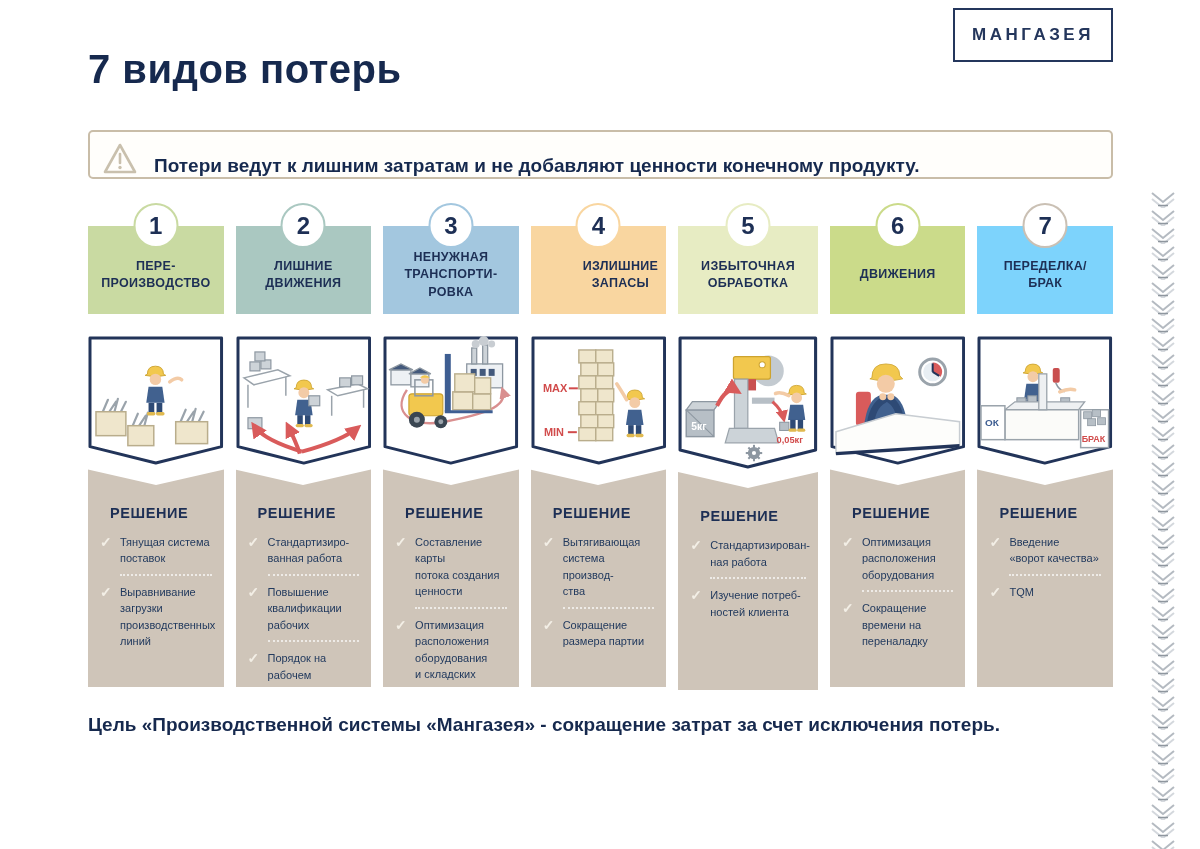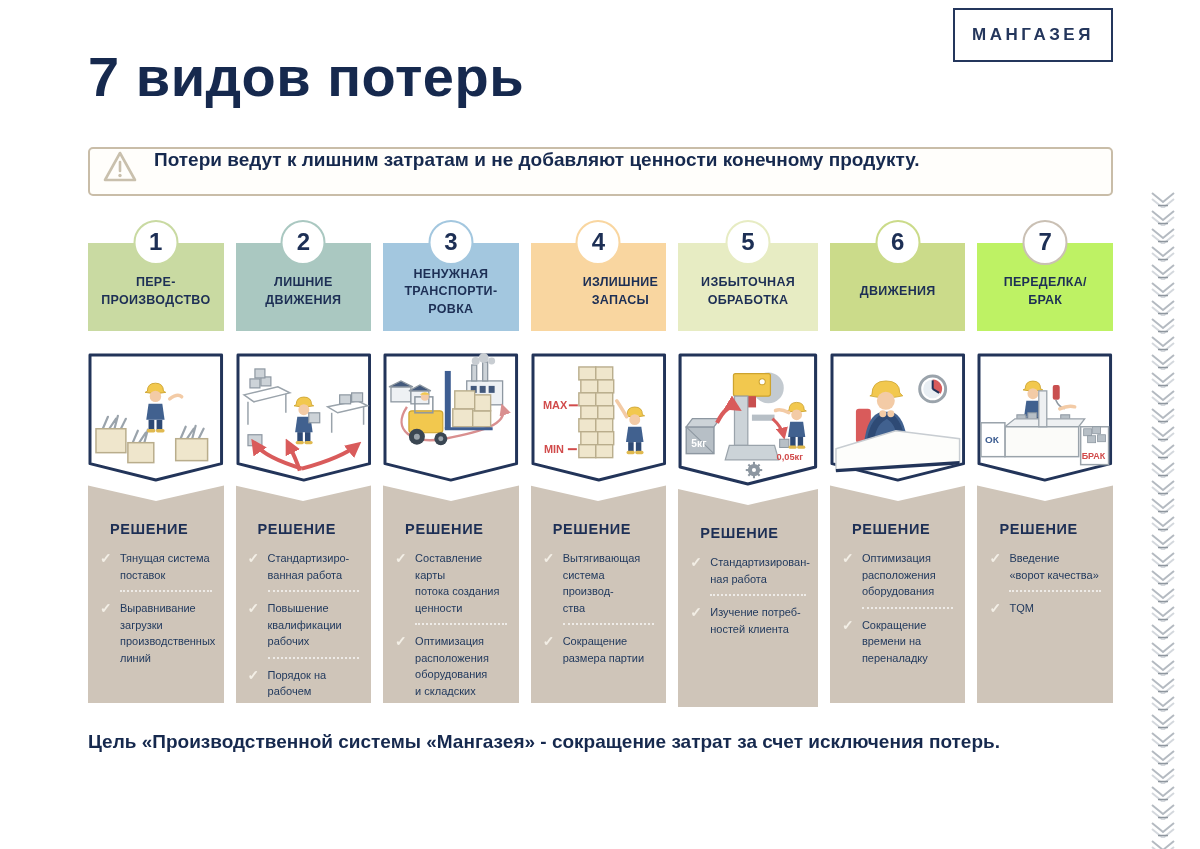--- a/index.html
+++ b/index.html
@@ -1,28 +1,28 @@
 <!DOCTYPE html>
 <html lang="ru"><head>
 <meta charset="utf-8">
 <style>
   html,body{margin:0;padding:0;background:#fff;}
   .page{position:relative;width:1200px;height:849px;background:#fff;overflow:hidden;
         font-family:"Liberation Sans", sans-serif;color:#1d2f55;}
   .content{position:relative;margin-left:88px;width:1025px;}
   
-  .title{margin:0;padding-top:48px;font-size:56px;font-weight:bold;letter-spacing:.5px;color:#16294e;line-height:1.05;}
+  .title{margin:0;padding-top:48px;font-size:40px;font-weight:bold;letter-spacing:.5px;color:#16294e;line-height:1.05;}
   .logo{position:absolute;top:8px;right:0;width:160px;text-align:center;}
   .logo-box{border:2.5px solid #24365c;padding:15px 6px;font-size:17px;font-weight:bold;
             letter-spacing:3.5px;color:#24365c;}
   .logo-sub{margin-top:9px;font-size:9.5px;font-weight:bold;letter-spacing:2.1px;color:#24365c;
             white-space:pre-line;line-height:1.7;}
   
   .banner{margin-top:40px;height:49px;border:2.5px solid #c9bda8;border-radius:5px;background:#fffefb;
-          display:flex;align-items:flex-start;gap:15px;padding-left:11px;box-sizing:border-box;}
+          display:flex;align-items:flex-end;gap:15px;padding-left:11px;box-sizing:border-box;}
   .banner-text{font-size:19px;font-weight:bold;color:#16294e;}
   
   .cols{margin-top:24px;display:grid;grid-template-columns:repeat(7,1fr);gap:12px;}
   .col{position:relative;padding-top:23px;}
   .num-circle{position:absolute;top:0;left:50%;transform:translateX(-50%);width:41px;height:41px;
               border-radius:50%;background:#fff;border:2.5px solid #999;z-index:2;
               display:flex;align-items:center;justify-content:center;
               font-size:24px;font-weight:bold;color:#1d2f55;}
   .col-header{height:88px;box-sizing:border-box;display:flex;align-items:center;justify-content:center;
               text-align:center;padding:16px 3px 6px;font-size:12.5px;font-weight:bold;letter-spacing:.3px;
@@ -404,21 +404,21 @@
 времени на
 переналадку</span>
           </div>
         </div>
       </div>
 
       <div class="col">
         <div class="num-circle" style="border-color: rgb(202, 192, 180);">
             <span>7</span>
           </div>
-        <div class="col-header" style="background: #bef264;"><span>ПЕРЕДЕЛКА/
+        <div class="col-header" style="background: #7dd3fc;"><span>ПЕРЕДЕЛКА/
 БРАК</span></div>
         <div class="pennant">
           <svg viewBox="0 0 136 130">
             <path d="M2 2 H134 V111 L68 127.5 L2 111 Z" fill="#fff" stroke="#223459" stroke-width="3" stroke-linejoin="round"></path>
             <use href="#wkr" transform="translate(44,26) scale(1.1)"></use>
             <rect x="76" y="32" width="7" height="15" rx="2" fill="#c94f4f"></rect>
             <path d="M79 47 Q82 54 88 56" stroke="#8d97a1" stroke-width="1.5" fill="none"></path>
             <path d="M83 56 Q92 52 98 54" stroke="#f3cba6" stroke-width="3.5" fill="none" stroke-linecap="round"></path>
             <g fill="#b7bfc6" stroke="#8d97a1" stroke-width="1">
               <rect x="40" y="62" width="9" height="7"></rect>

